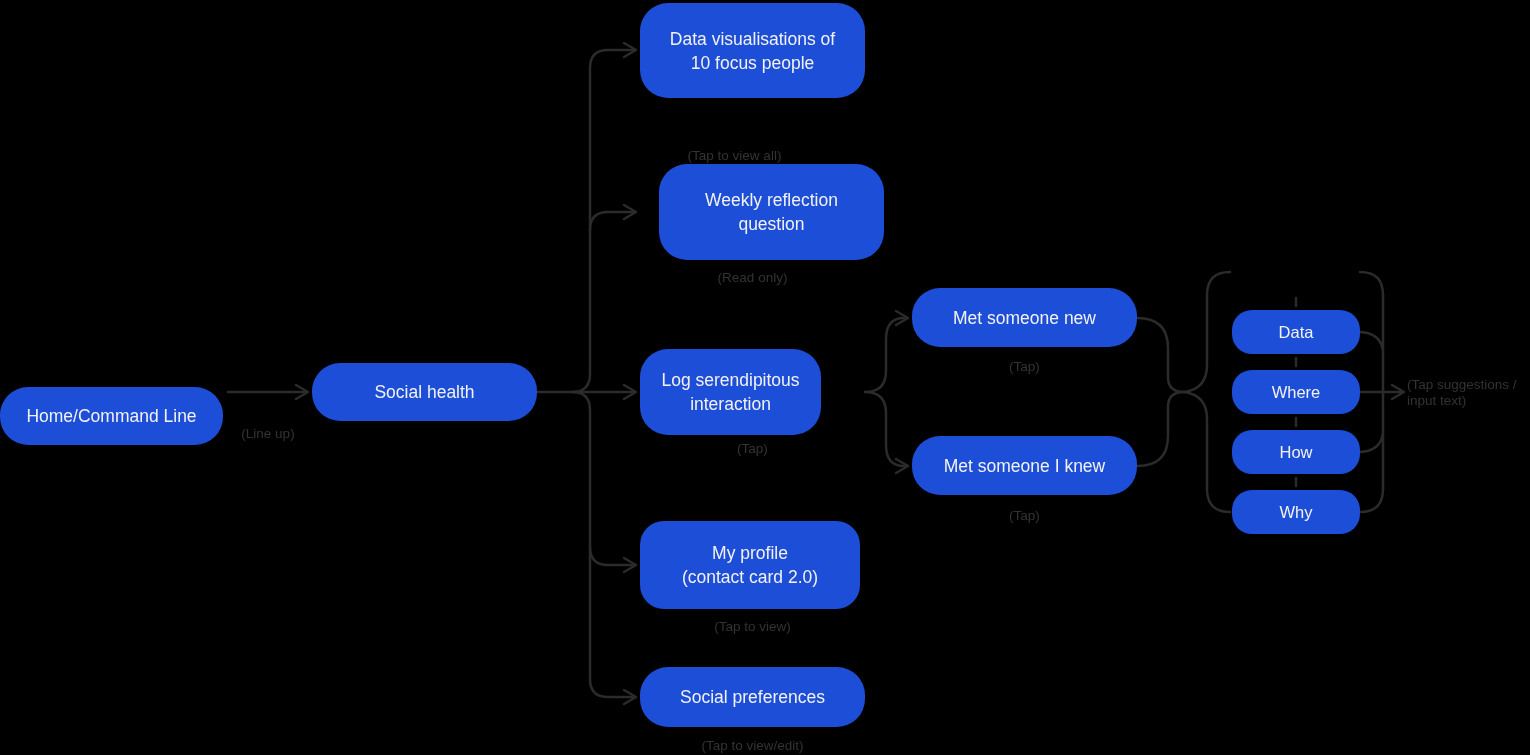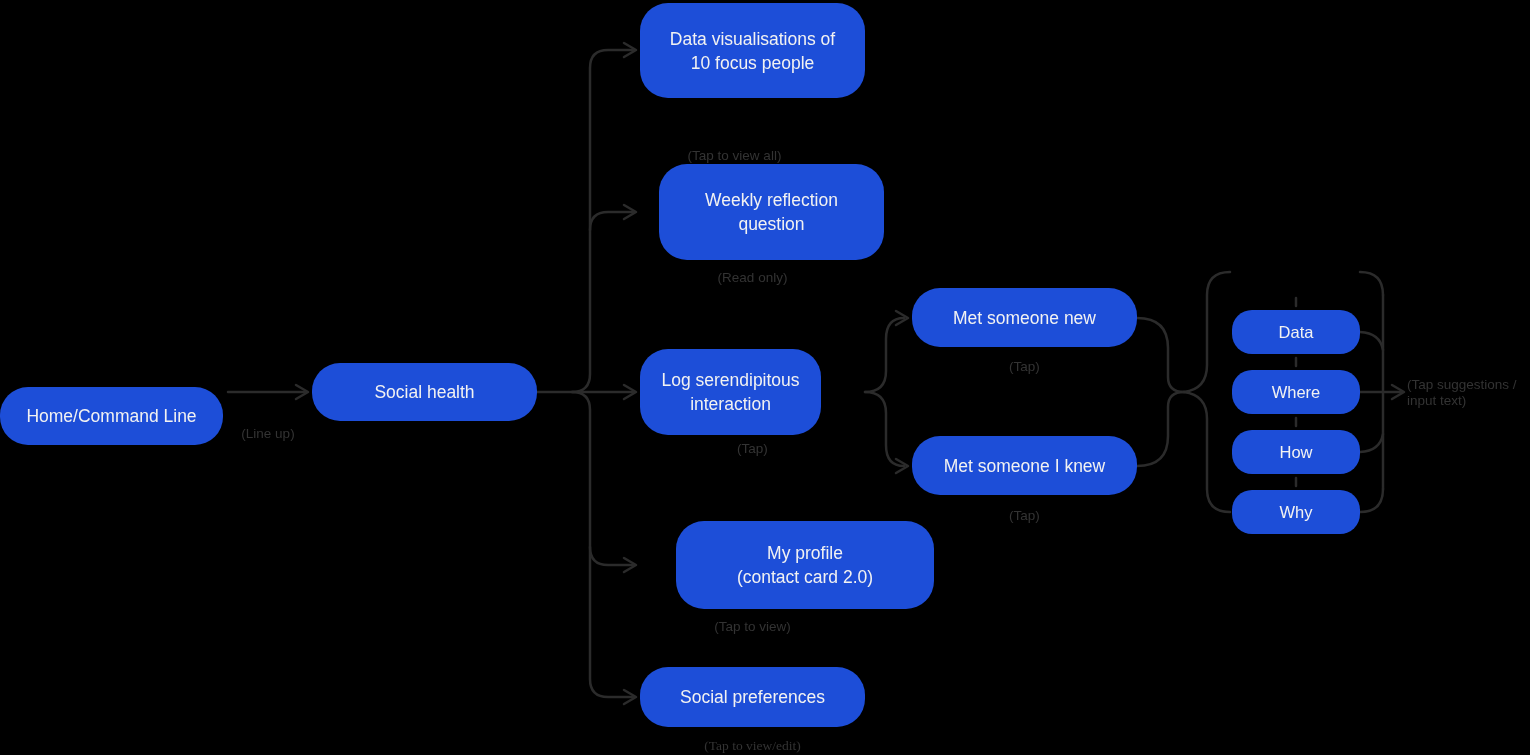--- a/index.html
+++ b/index.html
@@ -55,37 +55,37 @@
     white-space: pre-line;
   }
   .caption.left-align { text-align: left; }
 
   
   #n-home   { left: 0px;    top: 363px; width: 223px; height: 58px; margin-top: 24px; }
   #n-social { left: 312px;  top: 363px; width: 225px; height: 58px; }
   #n-datavis{ left: 640px;  top: 3px;   width: 225px; height: 95px; }
   #n-weekly { left: 659px;  top: 164px; width: 225px; height: 96px; }
   #n-log    { left: 640px;  top: 349px; width: 181px; height: 86px; }
-  #n-profile{ left: 676px;  top: 521px; width: 258px; height: 88px; }
+  #n-profile{ left: 640px;  top: 521px; width: 220px; height: 88px; border-radius: 24px; }
   #n-prefs  { left: 640px;  top: 667px; width: 225px; height: 60px; }
   #n-new    { left: 912px;  top: 288px; width: 225px; height: 59px; }
   #n-knew   { left: 912px;  top: 436px; width: 225px; height: 59px; }
   #n-who    { left: 1232px; top: 250px; width: 128px; height: 44px; }
   #n-when   { left: 1232px; top: 310px; width: 128px; height: 44px; }
   #n-where  { left: 1232px; top: 370px; width: 128px; height: 44px; justify-content: center; }
   #n-how    { left: 1232px; top: 430px; width: 128px; height: 44px; }
   #n-why    { left: 1232px; top: 490px; width: 128px; height: 44px; }
 
   
   #cap-swipe   { left: 188px;  top: 426px; width: 160px; }
   #cap-datavis { left: 622px;  top: 108px; width: 225px; margin-top: 40px; }
   #cap-weekly  { left: 640px;  top: 270px; width: 225px; }
   #cap-log     { left: 640px;  top: 441px; width: 225px; }
   #cap-profile { left: 640px;  top: 619px; width: 225px; }
-  #cap-prefs   { left: 640px;  top: 738px; width: 225px; font-family: Liberation Serif, serif; }
+  #cap-prefs   { left: 640px;  top: 738px; width: 225px; }
   #cap-new     { left: 912px;  top: 359px; width: 225px; }
   #cap-knew    { left: 912px;  top: 508px; width: 225px; }
   #cap-sugg    { left: 1407px; top: 377px; width: 125px; }
 </style>
 </head>
 <body>
 
 <div id="canvas">
 
   <svg id="connector-layer" viewBox="0 0 1530 755" xmlns="http://www.w3.org/2000/svg">

